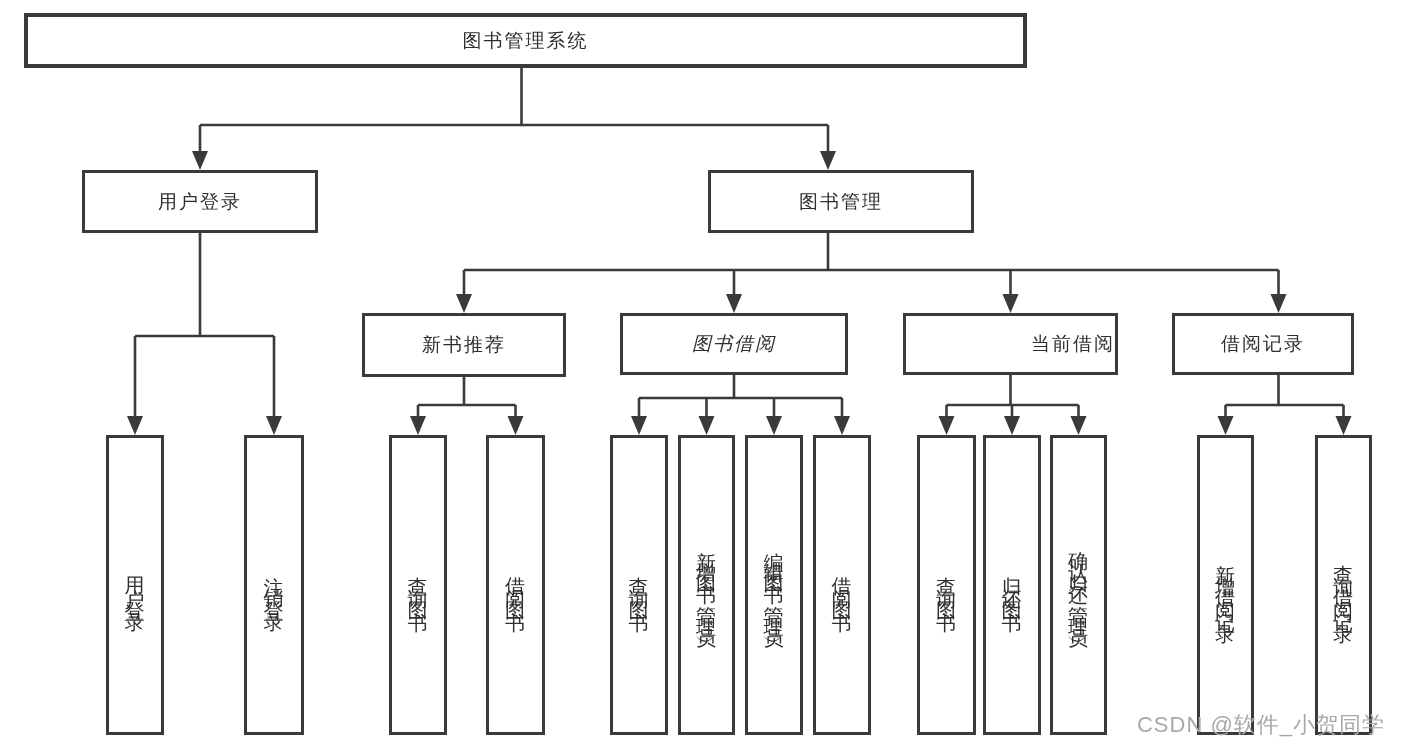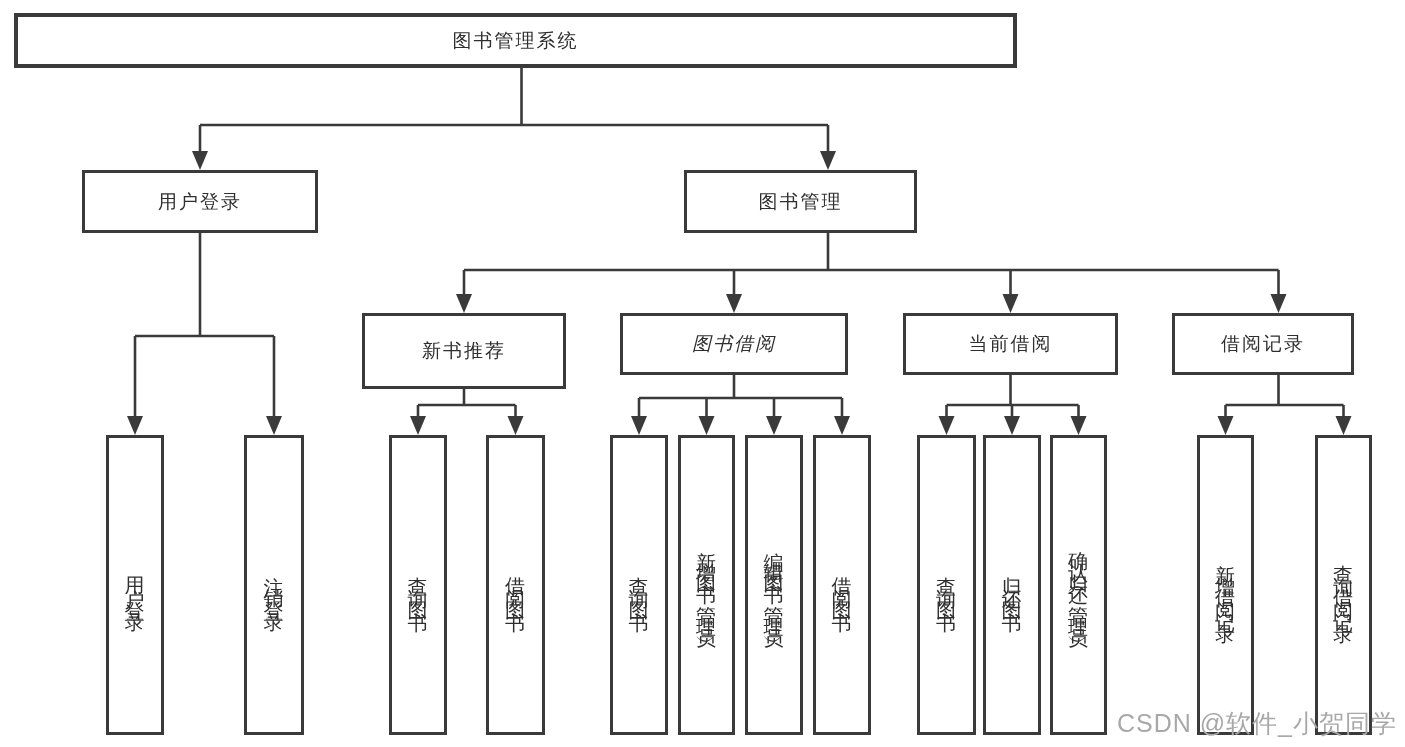--- a/index.html
+++ b/index.html
@@ -43,22 +43,22 @@
   .leaf span{
     writing-mode:vertical-rl;
     text-orientation:mixed;
     font-size:20px;
     letter-spacing:12px;
     line-height:1;
     color:var(--text);
   }
   .watermark{
     position:absolute;
-    right:8px;bottom:7px;
-    font-size:25px;
+    right:20px;bottom:7px;
+    font-size:22px;
     color:var(--wm);
     letter-spacing:1px;
     z-index:5;
     white-space:nowrap;
   }
 </style>
 </head>
 <body>
 
 <div class="canvas">
@@ -132,38 +132,38 @@
     <g>
       <path d="M1278.5,375 V405"></path>
       <path d="M1225.5,405 H1343.5"></path>
       <path d="M1225.5,405 V419"></path>
       <polygon points="1225.5,435 1217.5,416 1233.5,416"></polygon>
       <path d="M1343.5,405 V419"></path>
       <polygon points="1343.5,435 1335.5,416 1351.5,416"></polygon>
     </g>
   </svg>
 
-  <div class="node root" style="left:14px;top:13px;width:1003px;height:55px;border-width:4px;">
+  <div class="node root" style="left:24px;top:13px;width:1003px;height:55px;border-width:4px;">
     <span>图书管理系统</span>
   </div>
 
   <div class="node" style="left:82px;top:170px;width:236px;height:63px;">
     <span>用户登录</span>
   </div>
-  <div class="node" style="left:684px;top:170px;width:233px;height:63px;font-family:Liberation Serif, serif;">
+  <div class="node" style="left:708px;top:170px;width:266px;height:63px;font-family:Liberation Serif, serif;">
     <span>图书管理</span>
   </div>
 
-  <div class="node" style="left:362px;top:313px;width:204px;height:76px;">
+  <div class="node" style="left:362px;top:313px;width:204px;height:64px;">
     <span>新书推荐</span>
   </div>
   <div class="node" style="left:620px;top:313px;width:228px;height:62px;font-style:italic;">
     <span>图书借阅</span>
   </div>
-  <div class="node" style="left:903px;top:313px;width:215px;height:62px;">
+  <div class="node" style="left:903px;top:313px;width:215px;height:62px;justify-content:flex-end;">
     <span>当前借阅</span>
   </div>
   <div class="node" style="left:1172px;top:313px;width:182px;height:62px;">
     <span>借阅记录</span>
   </div>
 
   <div class="leaf" style="left:106px;top:435px;width:58px;height:300px;">
     <span>用户登录</span>
   </div>
   <div class="leaf" style="left:244px;top:435px;width:60px;height:300px;">

